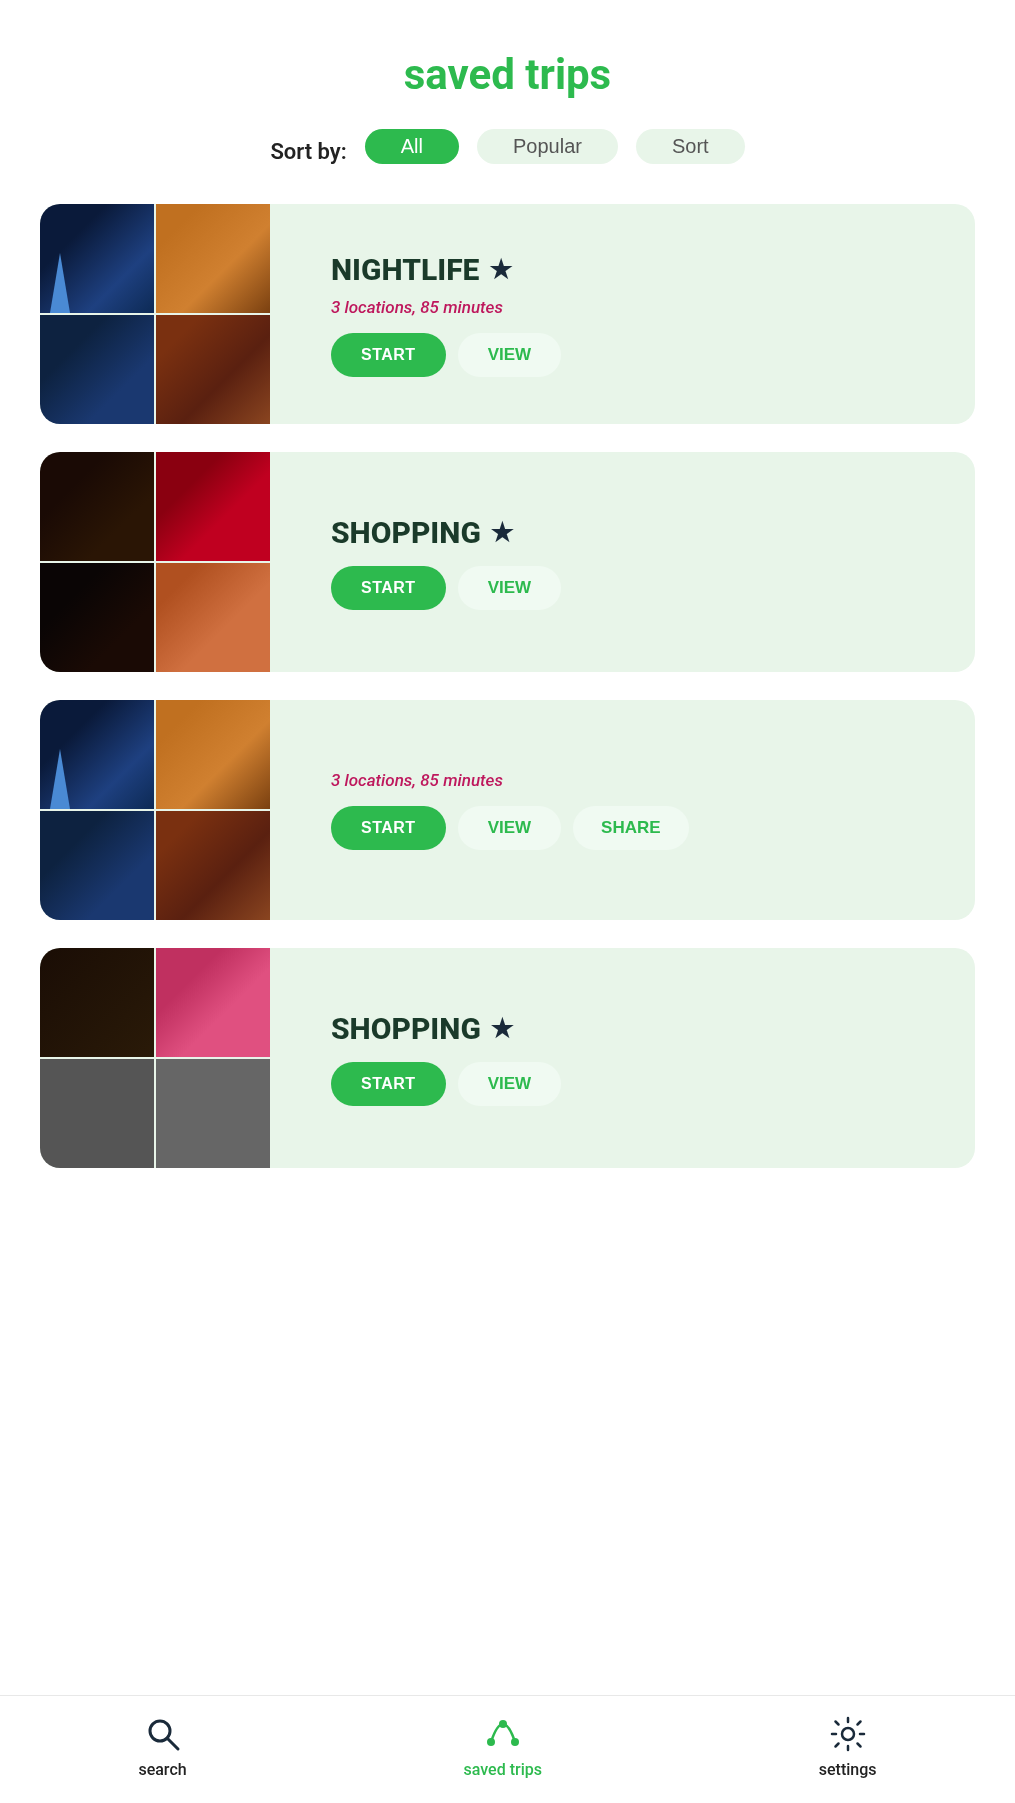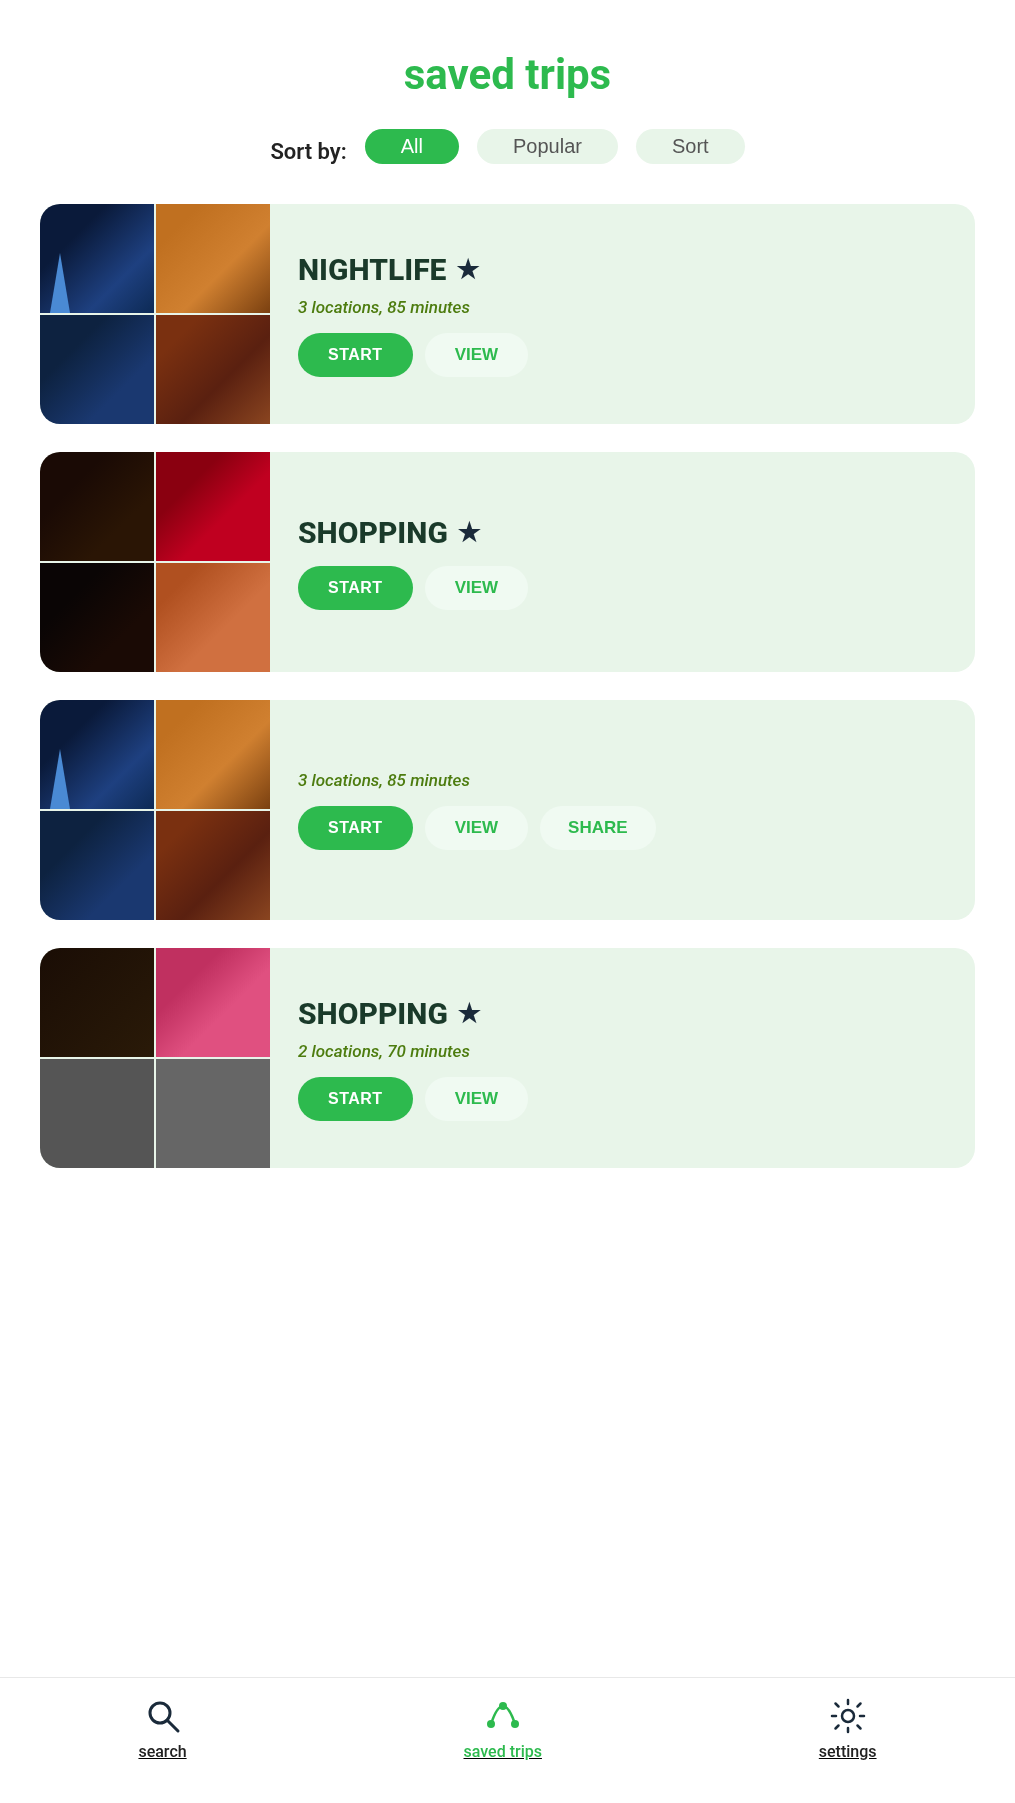--- a/index.html
+++ b/index.html
@@ -62,20 +62,21 @@
       gap: 28px;
     }
 
     .trip-card {
       background: #e8f5e9;
       border-radius: 20px;
       display: flex;
       align-items: stretch;
       overflow: hidden;
       min-height: 220px;
+      gap: 33px;
     }
 
     .trip-images {
       width: 230px;
       min-width: 230px;
       display: grid;
       grid-template-columns: 1fr 1fr;
       grid-template-rows: 1fr 1fr;
       gap: 2px;
     }
@@ -137,21 +138,21 @@
       color: #1a2a3a;
     }
 
     .trip-name .edit-icon {
       font-size: 22px;
       color: #333;
     }
 
     .trip-meta {
       font-size: 17px;
-      color: #4d7c0f;
+      color: #be185d;
       font-style: italic;
       font-weight: 500;
     }
 
     .trip-actions {
       display: flex;
       gap: 12px;
       margin-top: 6px;
       flex-wrap: wrap;
     }
@@ -186,31 +187,30 @@
       border-radius: 50px;
       padding: 12px 28px;
       font-size: 17px;
       font-weight: 600;
       cursor: pointer;
     }
 
     
     .bottom-nav {
       position: fixed;
-      bottom: 18px;
+      bottom: 0;
       left: 0;
       width: 1015px;
       background: #fff;
       border-top: 1px solid #e8e8e8;
       display: flex;
       justify-content: space-around;
       align-items: center;
       padding: 18px 0 24px;
       z-index: 100;
-      text-decoration: underline;
     }
 
     .nav-item {
       display: flex;
       flex-direction: column;
       align-items: center;
       gap: 6px;
       cursor: pointer;
     }
 
@@ -333,21 +333,20 @@
         <div class="trip-img img1" style="background: linear-gradient(135deg, #1a0d05 0%, #2a1a08 100%);"></div>
         <div class="trip-img img2" style="background: linear-gradient(135deg, #c03060 30%, #e05080 60%);"></div>
         <div class="trip-img img3" style="background: #555;"></div>
         <div class="trip-img img4" style="background: #666;"></div>
       </div>
       <div class="trip-content">
         <div class="trip-name">
           <span>SHOPPING</span>
           <span class="star">★</span>
         </div>
-        <div class="trip-meta">2 locations, 70 minutes</div>
         <div class="trip-actions">
           <button class="btn-start">START</button>
           <button class="btn-view">VIEW</button>
         </div>
       </div>
     </div>
 
   </div>
 </div>
 

